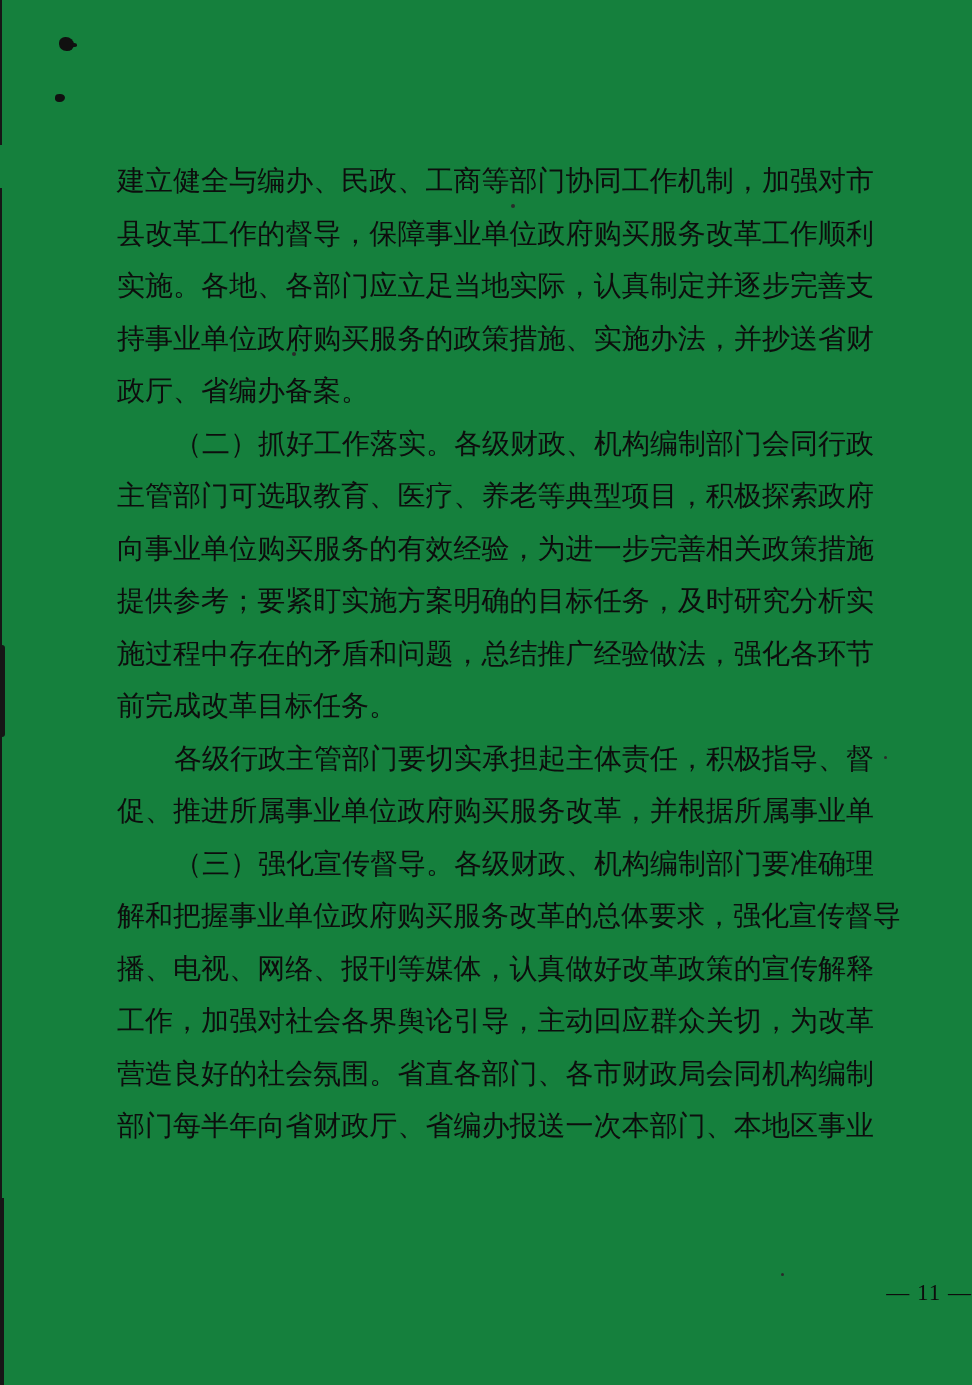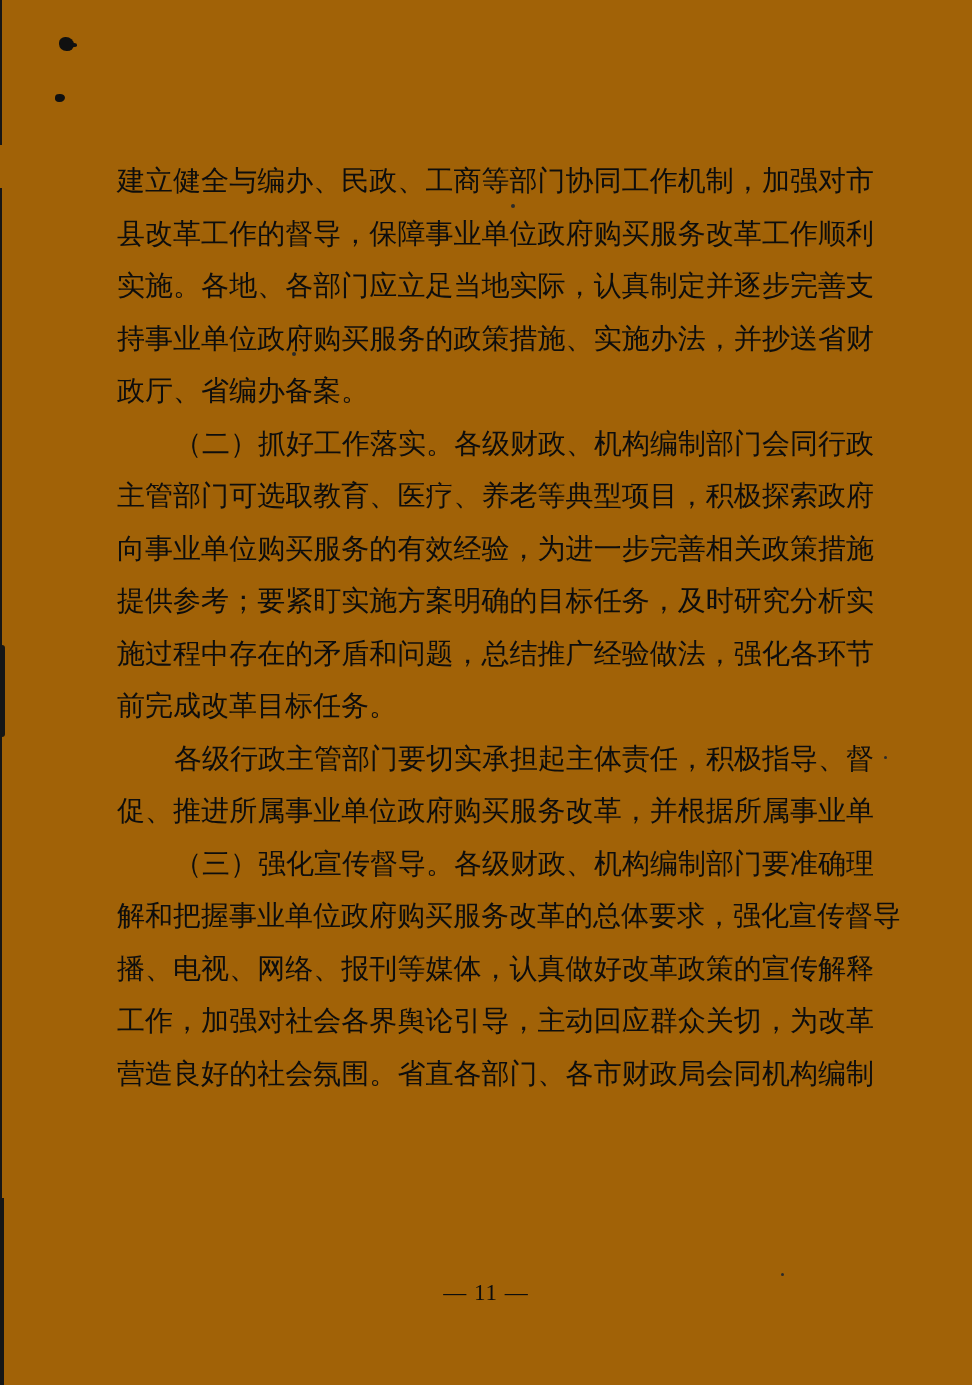--- a/index.html
+++ b/index.html
@@ -4,21 +4,21 @@
 <style>
   html, body {
     margin: 0;
     padding: 0;
     background: #ffffff;
   }
   .page {
     position: relative;
     width: 972px;
     height: 1385px;
-    background: #a16207;
+    background: #15803d;
     overflow: hidden;
     font-family: "Liberation Serif", "DejaVu Serif", serif;
     color: #0d0d0d;
   }
 
   
   .edge-seg {
     position: absolute;
     left: 0;
     background: #161616;
@@ -77,21 +77,21 @@
   .line.last {
     text-align-last: left;
   }
 
   
   .page-number {
     position: absolute;
     top: 1280px;
     left: 0;
     width: 100%;
-    text-align: center;
+    text-align: right;
     font-size: 23px;
     letter-spacing: 1px;
     color: #0d0d0d;
   }
 </style>
 </head>
 <body>
 
 <div class="page">
 
@@ -118,17 +118,18 @@
     <div class="line">提供参考；要紧盯实施方案明确的目标任务，及时研究分析实</div>
     <div class="line">施过程中存在的矛盾和问题，总结推广经验做法，强化各环节</div>
     <div class="line last">前完成改革目标任务。</div>
     <div class="line indent">各级行政主管部门要切实承担起主体责任，积极指导、督</div>
     <div class="line">促、推进所属事业单位政府购买服务改革，并根据所属事业单</div>
     <div class="line indent">（三）强化宣传督导。各级财政、机构编制部门要准确理</div>
     <div class="line">解和把握事业单位政府购买服务改革的总体要求，强化宣传督导</div>
     <div class="line">播、电视、网络、报刊等媒体，认真做好改革政策的宣传解释</div>
     <div class="line">工作，加强对社会各界舆论引导，主动回应群众关切，为改革</div>
     <div class="line">营造良好的社会氛围。省直各部门、各市财政局会同机构编制</div>
+    <div class="line">部门每半年向省财政厅、省编办报送一次本部门、本地区事业</div>
   </div>
 
   <div class="page-number">— 11 —</div>
 
 </div>
 
 </body></html>

